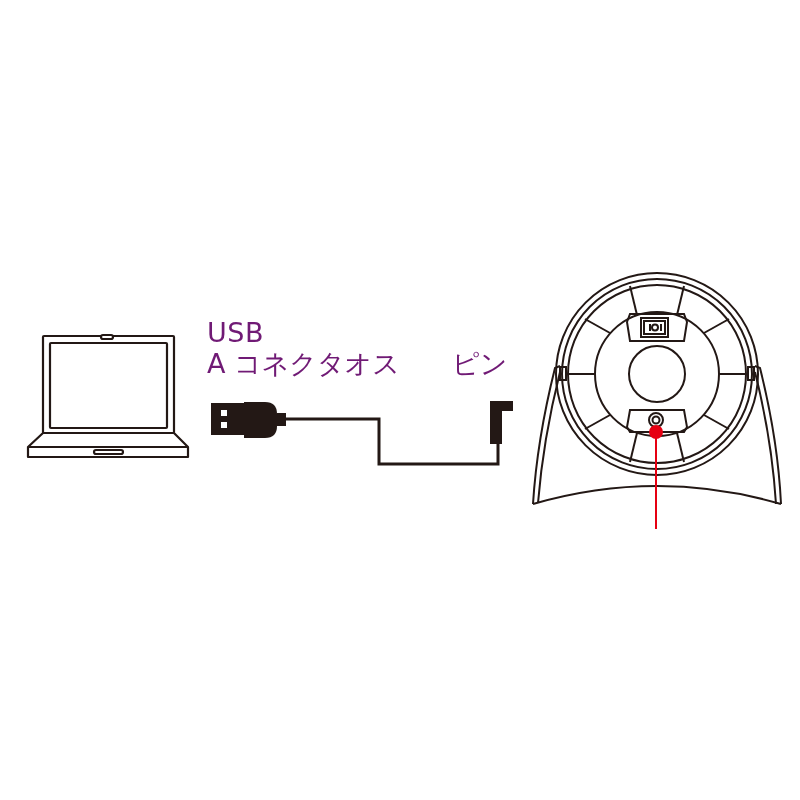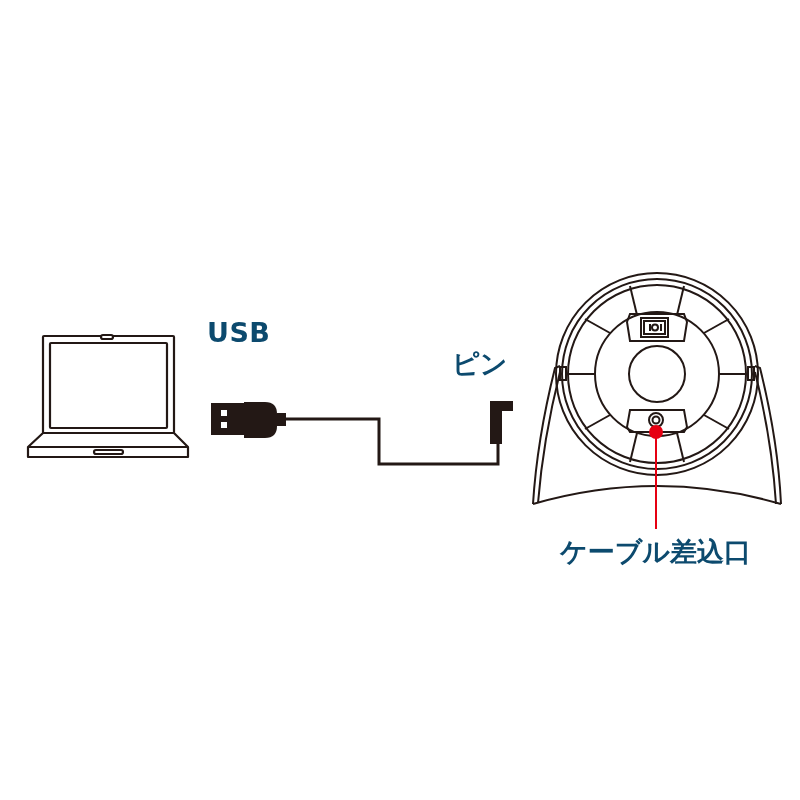--- a/index.html
+++ b/index.html
@@ -15,22 +15,22 @@
       font-family: "DejaVu Sans", "Liberation Sans", sans-serif;
       color: #231815;
     }
     .canvas {
       position: absolute;
       left: 0; top: 0;
       width: 800px; height: 800px;
     }
     .label {
       position: absolute;
-      font-weight: bold;
-      color: #0c4a6e;
+      font-weight: normal;
+      color: #701a75;
       white-space: nowrap;
       line-height: 1;
     }
     .label-usb {
       left: 207px;
       top: 319px;
       font-size: 27px;
       letter-spacing: 0.5px;
     }
     .label-a-connector {
@@ -134,15 +134,15 @@
       </g>
     </g>
 
     <g>
       <line x1="656" y1="432" x2="656" y2="529" stroke="#e60012" stroke-width="2"></line>
       <circle cx="656" cy="432" r="7" fill="#e60012"></circle>
     </g>
   </svg>
 
   <div class="label label-usb">USB</div>
+  <div class="label label-a-connector">A コネクタオス</div>
   <div class="label label-pin">ピン</div>
-  <div class="label label-cable-port">ケーブル差込口</div>
 </div>
 
 </body></html>

